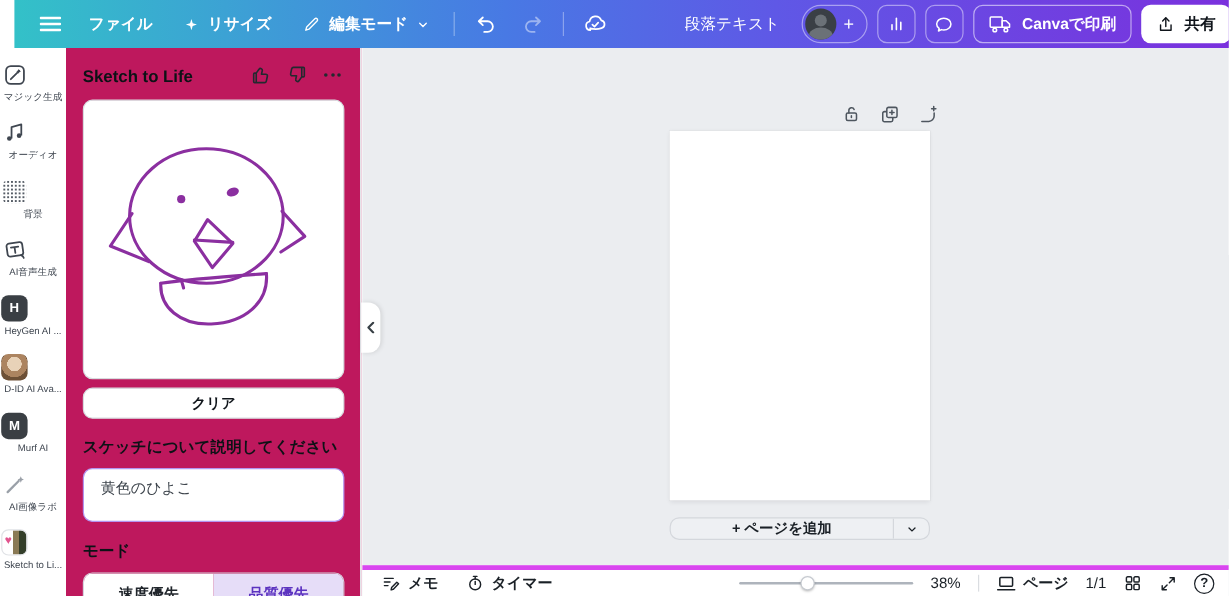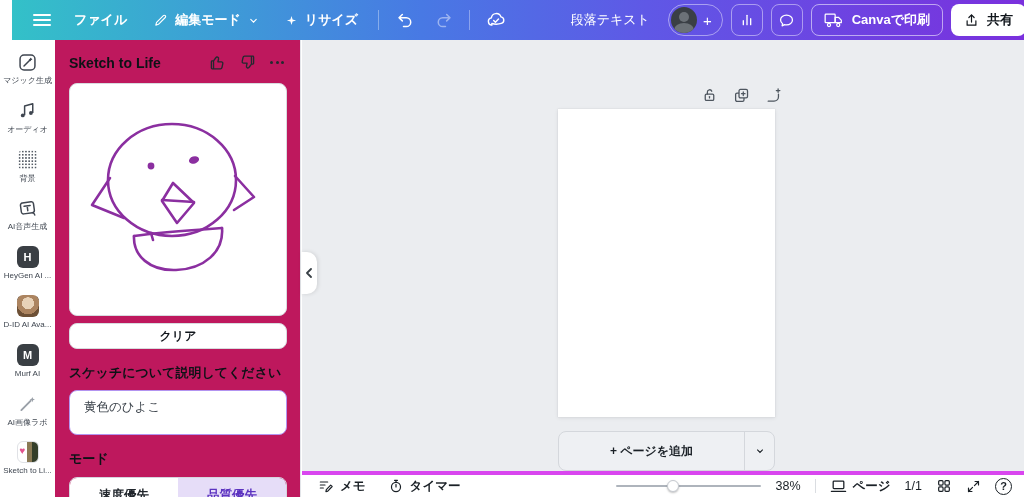--- a/index.html
+++ b/index.html
@@ -23,21 +23,21 @@
   .avatar { width:26px; height:26px; border-radius:50%; background:#3a3f45; position:relative; overflow:hidden; }
   .avatar::before { content:""; position:absolute; left:8px; top:5px; width:10px; height:10px; border-radius:50%; background:#6b7177; }
   .avatar::after { content:""; position:absolute; left:3px; top:16px; width:20px; height:14px; border-radius:50%; background:#6b7177; }
   .plus-glyph { font-size:15px; font-weight:400; line-height:1; }
   .btn-print { display:flex; align-items:center; gap:8px; border:1px solid rgba(255,255,255,.55); border-radius:8px; height:32px; padding:0 12px; font-size:13px; font-weight:700; cursor:pointer; white-space:nowrap; }
   .btn-share { display:flex; align-items:center; gap:8px; background:#fff; color:#10151b; border-radius:8px; height:32px; padding:0 13px; font-size:13px; font-weight:700; cursor:pointer; white-space:nowrap; }
 
   
   .rail { position:absolute; left:0; top:40px; width:55px; height:457px; background:#fff; padding-top:10px;
     display:flex; flex-direction:column; align-items:center; gap:13px; overflow:hidden; }
-  .rail-item { display:flex; flex-direction:column; align-items:center; gap:3px; cursor:pointer; width:55px; }
+  .rail-item { display:flex; flex-direction:column; gap:3px; cursor:pointer; width:55px; }
   .rail-item .ric { width:24px; height:24px; display:flex; align-items:center; justify-content:center; color:#3f4650; }
   .rail-item .rlb { font-size:8px; color:#3f4650; text-align:center; line-height:1.1; white-space:nowrap; }
   .sq-dark { width:22px; height:22px; border-radius:6px; background:#3a3f44; color:#fff; display:flex; align-items:center; justify-content:center; font-size:11px; font-weight:700; }
   .sq-dots { width:20px; height:20px; border-radius:5px; background-image:radial-gradient(#565d66 1px, transparent 1.1px); background-size:3.2px 3.2px; }
   .sq-photo { width:22px; height:22px; border-radius:6px; background:radial-gradient(circle at 50% 38%, #e8d2b8 0 34%, #ac8460 35% 62%, #6d5036 63% 100%); }
   .sq-sketch { width:22px; height:22px; border-radius:6px; border:1px solid #e0e2e6; background:linear-gradient(90deg,#ffffff 0 44%, #8a7a55 44% 70%, #343f2a 70% 100%); position:relative; overflow:hidden; }
   .sq-sketch::before { content:"\2665"; position:absolute; left:2px; top:3px; font-size:10px; color:#e2548e; }
 
   
   .panel { position:absolute; left:55px; top:40px; width:246px; height:457px; background:#be185d; border-right:1px solid #e3e5e9; padding:0 14px; overflow:hidden; }
@@ -59,21 +59,21 @@
 
   .collapse-handle { position:absolute; left:301px; top:252px; width:16px; height:42px; background:#fff;
     border-radius:0 10px 10px 0; box-shadow:1px 0 4px rgba(0,0,0,.12); display:flex; align-items:center; justify-content:center;
     color:#394046; font-size:11px; cursor:pointer; z-index:5; }
 
   
   .canvas { position:absolute; left:302px; top:40px; width:722px; height:457px; background:#ebedf0; }
   .page-tools { position:absolute; left:398px; top:46px; display:flex; gap:14px; color:#4e565f; }
   .page-tools .pt { width:18px; height:18px; display:flex; align-items:center; justify-content:center; cursor:pointer; }
   .page { position:absolute; left:256px; top:69px; width:217px; height:308px; background:#fff; box-shadow:0 1px 4px rgba(20,24,31,.09), 0 0 0 .5px rgba(20,24,31,.04); }
-  .add-page { position:absolute; left:256px; top:391px; width:217px; height:40px; background:#eef0f3; border:1px solid #d4d7dc; border-radius:8px;
+  .add-page { position:absolute; left:256px; top:391px; width:217px; height:19px; background:#eef0f3; border:1px solid #d4d7dc; border-radius:8px;
     display:flex; align-items:stretch; overflow:hidden; }
   .add-page-main { flex:1; display:flex; align-items:center; justify-content:center; font-size:12px; font-weight:700; color:#1a2026; cursor:pointer; }
   .add-page-caret { width:30px; border-left:1px solid #d4d7dc; display:flex; align-items:center; justify-content:center; color:#1a2026; cursor:pointer; }
 
   
   .statusbar { position:absolute; left:0; bottom:0; width:722px; height:26px; background:#fff; border-top:4px solid #d946ef;
     display:flex; align-items:center; padding:0 12px 0 16px; color:#1a2026; }
   .sb-left { display:flex; align-items:center; gap:22px; }
   .sb-item { display:flex; align-items:center; gap:6px; font-size:12.5px; font-weight:700; cursor:pointer; white-space:nowrap; }
   .sb-right { margin-left:auto; display:flex; align-items:center; gap:14px; }
@@ -99,33 +99,33 @@
               <path d="M1 2h16"></path>
               <path d="M1 7h16"></path>
               <path d="M1 12h16"></path>
             </g>
           </svg>
       </div>
       <div class="tb-item">
         <span>ファイル</span>
       </div>
       <div class="tb-item">
+        <svg class="ic" width="13" height="13" viewBox="0 0 24 24">
+            <path fill="#fff" d="M12 3.5 14 10l6.5 2L14 14l-2 6.5L10 14 3.5 12 10 10Z"></path>
+          </svg>
+        <span>リサイズ</span>
+      </div>
+      <div class="tb-item">
         <svg class="ic" width="15" height="15" viewBox="0 0 24 24">
             <path fill="none" stroke="#fff" stroke-width="1.8" stroke-linejoin="round" d="M4.5 19.5l1.2-4.4L16.6 4.2a2.1 2.1 0 0 1 3 3L8.7 18.1 4.5 19.5Z"></path>
           </svg>
         <span>編集モード</span>
         <svg class="ic" width="11" height="11" viewBox="0 0 24 24">
             <path fill="none" stroke="#fff" stroke-width="2.4" stroke-linecap="round" d="M6 9.5l6 6 6-6"></path>
           </svg>
-      </div>
-      <div class="tb-item">
-        <svg class="ic" width="13" height="13" viewBox="0 0 24 24">
-            <path fill="#fff" d="M12 3.5 14 10l6.5 2L14 14l-2 6.5L10 14 3.5 12 10 10Z"></path>
-          </svg>
-        <span>リサイズ</span>
       </div>
       <div class="tb-divider"></div>
       <div class="tb-iconbtn">
         <svg class="ic" width="19" height="19" viewBox="0 0 24 24">
             <path fill="none" stroke="#fff" stroke-width="1.9" stroke-linecap="round" stroke-linejoin="round" d="M8 4.5 3.8 8.5l4.2 4M3.8 8.5h9.2a5.6 5.6 0 0 1 0 11.2H9.5"></path>
           </svg>
       </div>
       <div class="tb-iconbtn dim">
         <svg class="ic" width="19" height="19" viewBox="0 0 24 24">
             <path fill="none" stroke="#fff" stroke-width="1.9" stroke-linecap="round" stroke-linejoin="round" d="M16 4.5l4.2 4-4.2 4M20.2 8.5H11a5.6 5.6 0 0 0 0 11.2h3.5"></path>

